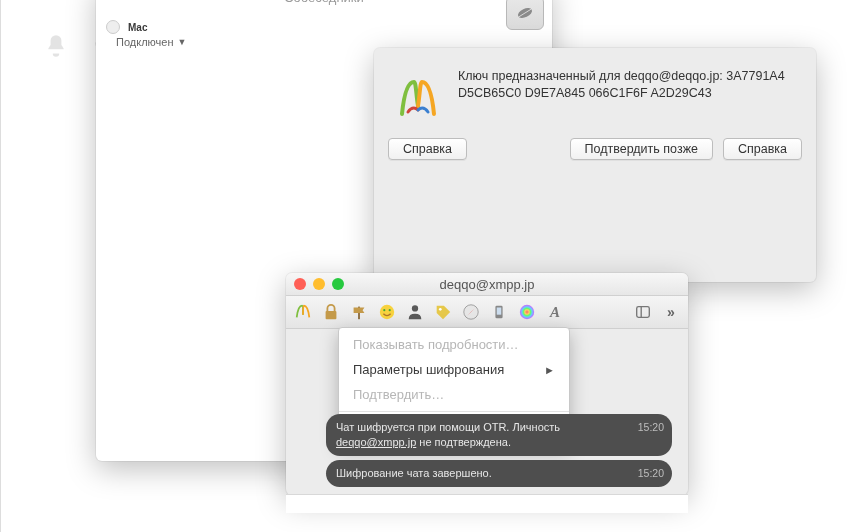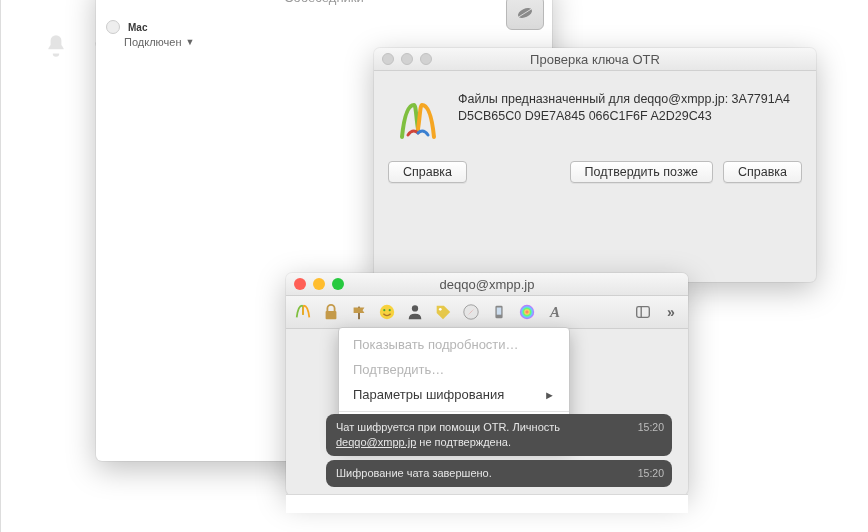--- a/index.html
+++ b/index.html
@@ -25,21 +25,21 @@
   .tlight{width:12px;height:12px;border-radius:50%;}
   .tlight.red{background:var(--traffic-red);} .tlight.yellow{background:var(--traffic-yellow);} .tlight.green{background:var(--traffic-green);}
   .tlight.inactive{background:#d2d2d2;border:1px solid #c2c2c2;box-sizing:border-box;}
 
   .contacts{left:96px;top:-18px;width:456px;height:479px;background:#fff;}
   .contacts .header{height:30px;display:flex;align-items:center;justify-content:center;color:#9a9a9a;}
   .contacts .body{padding:6px 0;}
   .contact-row{display:flex;align-items:center;gap:8px;padding:2px 10px;}
   .status-dot{width:12px;height:12px;border-radius:50%;background:#eee;border:1px solid #ccc;}
   .contact-name{font-weight:600;font-size:10px;}
-  .contact-sub{font-size:11px;color:#666;margin-left:28px;display:flex;align-items:center;gap:4px;}
+  .contact-sub{font-size:11px;color:#666;margin-left:20px;display:flex;align-items:center;gap:4px;}
   .dropdown-caret{font-size:9px;}
   .square-btn{position:absolute;right:8px;top:14px;width:36px;height:32px;border-radius:6px;
     background:linear-gradient(#e8e8e8,#dadada);border:1px solid #b8b8b8;display:flex;align-items:center;justify-content:center;}
   .square-btn svg{width:20px;height:20px;}
 
   .prefs{right:0;top:0;width:305px;height:532px;background:#fff;border-left:1px solid #ddd;}
   .prefs-title{height:22px;text-align:center;padding-top:2px;color:#666;}
   .prefs-icons{height:44px;display:flex;align-items:center;justify-content:flex-start;gap:22px;padding-left:42px;}
   .prefs-icon{width:26px;height:26px;opacity:.4;}
   .prefs-icon.sel{opacity:.7;background:#e4e4e4;border-radius:4px;padding:3px;}
@@ -62,21 +62,21 @@
   .tb-icon{width:18px;height:18px;display:flex;align-items:center;justify-content:center;}
   .tb-sep{flex:1;}
   .chat .menu{position:absolute;left:52px;top:54px;width:230px;background:#fff;border:1px solid #c8c8c8;
     border-radius:4px;box-shadow:0 6px 18px rgba(0,0,0,.25);padding:4px 0;font-size:13px;}
   .menu-item{padding:5px 14px;display:flex;align-items:center;justify-content:space-between;}
   .menu-item.dis{color:#b6b6b6;align-items:flex-end;}
   .menu-sep{height:1px;background:#e2e2e2;margin:4px 0;}
   .submenu-caret{font-size:11px;color:#555;}
 
   .chat .log{position:absolute;left:40px;right:16px;bottom:8px;display:flex;flex-direction:column;gap:4px;}
-  .bubble{background:#4e4e4e;color:#e6e6e6;border-radius:8px;padding:6px 46px 6px 10px;font-size:11px;position:relative;line-height:1.35;}
+  .bubble{background:#4e4e4e;color:#e6e6e6;border-radius:14px;padding:6px 46px 6px 10px;font-size:11px;position:relative;line-height:1.35;}
   .bubble .ts{position:absolute;right:8px;top:6px;color:#bdbdbd;font-size:10.5px;}
   .underline{text-decoration:underline;}
   .chat .input{position:absolute;left:0;right:0;bottom:-18px;height:18px;background:#fff;border-top:1px solid #d8d8d8;}
 
   svg{display:block;}
 </style>
 </head>
 <body>
 
 <div class="prefs">
@@ -131,39 +131,31 @@
       <span class="contact-name">Mac</span>
     </div>
     <div class="contact-sub">
       <span>Подключен</span>
       <span class="dropdown-caret">▼</span>
     </div>
   </div>
 </div>
 
 <div class="window dialog">
-  <div class="titlebar">
-    <div class="traffic">
-      <span class="tlight inactive"></span>
-      <span class="tlight inactive"></span>
-      <span class="tlight inactive"></span>
-    </div>
-    <span>Проверка ключа OTR</span>
-  </div>
   <div class="content">
     <div class="logo">
       <svg viewBox="0 0 48 48" width="48" height="48">
         <path d="M8 40 C10 20 14 8 20 8 C22 8 22 20 24 32" fill="none" stroke="#7fbf3f" stroke-width="4" stroke-linecap="round"></path>
         <path d="M40 40 C38 20 34 8 28 8 C26 8 26 20 24 32" fill="none" stroke="#f5a623" stroke-width="4" stroke-linecap="round"></path>
         <path d="M24 36 C22 34 18 32 14 38" fill="none" stroke="#d0453a" stroke-width="3" stroke-linecap="round"></path>
         <path d="M24 36 C26 34 30 32 34 38" fill="none" stroke="#3a7fd0" stroke-width="3" stroke-linecap="round"></path>
       </svg>
     </div>
     <div class="msg">
-      <p>Файлы предназначенный для deqqo@xmpp.jp: 3A7791A4 D5CB65C0 D9E7A845 066C1F6F A2D29C43</p>
+      <p>Ключ предназначенный для deqqo@deqqo.jp: 3A7791A4 D5CB65C0 D9E7A845 066C1F6F A2D29C43</p>
     </div>
   </div>
   <div class="buttons">
     <button class="mac-btn">Справка</button>
     <span class="spacer"></span>
     <button class="mac-btn">Подтвердить позже</button>
     <button class="mac-btn">Справка</button>
   </div>
 </div>
 
@@ -249,26 +241,26 @@
           <line x1="8" y1="4" x2="8" y2="16" stroke="#777" stroke-width="1.5"></line>
         </svg>
     </span>
     <span class="tb-icon" style="font:600 14px sans-serif;color:#666;">»</span>
   </div>
 
   <div class="menu">
     <div class="menu-item dis">
       <span>Показывать подробности…</span>
       </div>
-    <div class="menu-item dis">
-      <span>Подтвердить…</span>
-      </div>
     <div class="menu-item">
       <span>Параметры шифрования</span>
       <span class="submenu-caret">►</span>
+      </div>
+    <div class="menu-item dis">
+      <span>Подтвердить…</span>
       </div>
     <div class="menu-sep"></div>
     <div class="menu-item">
       <span>О шифровании…</span>
       </div>
   </div>
 
   <div class="log">
     <div class="bubble">
       <span>Чат шифруется при помощи OTR. Личность </span><span class="underline">deqqo@xmpp.jp</span><span> не подтверждена.</span>

